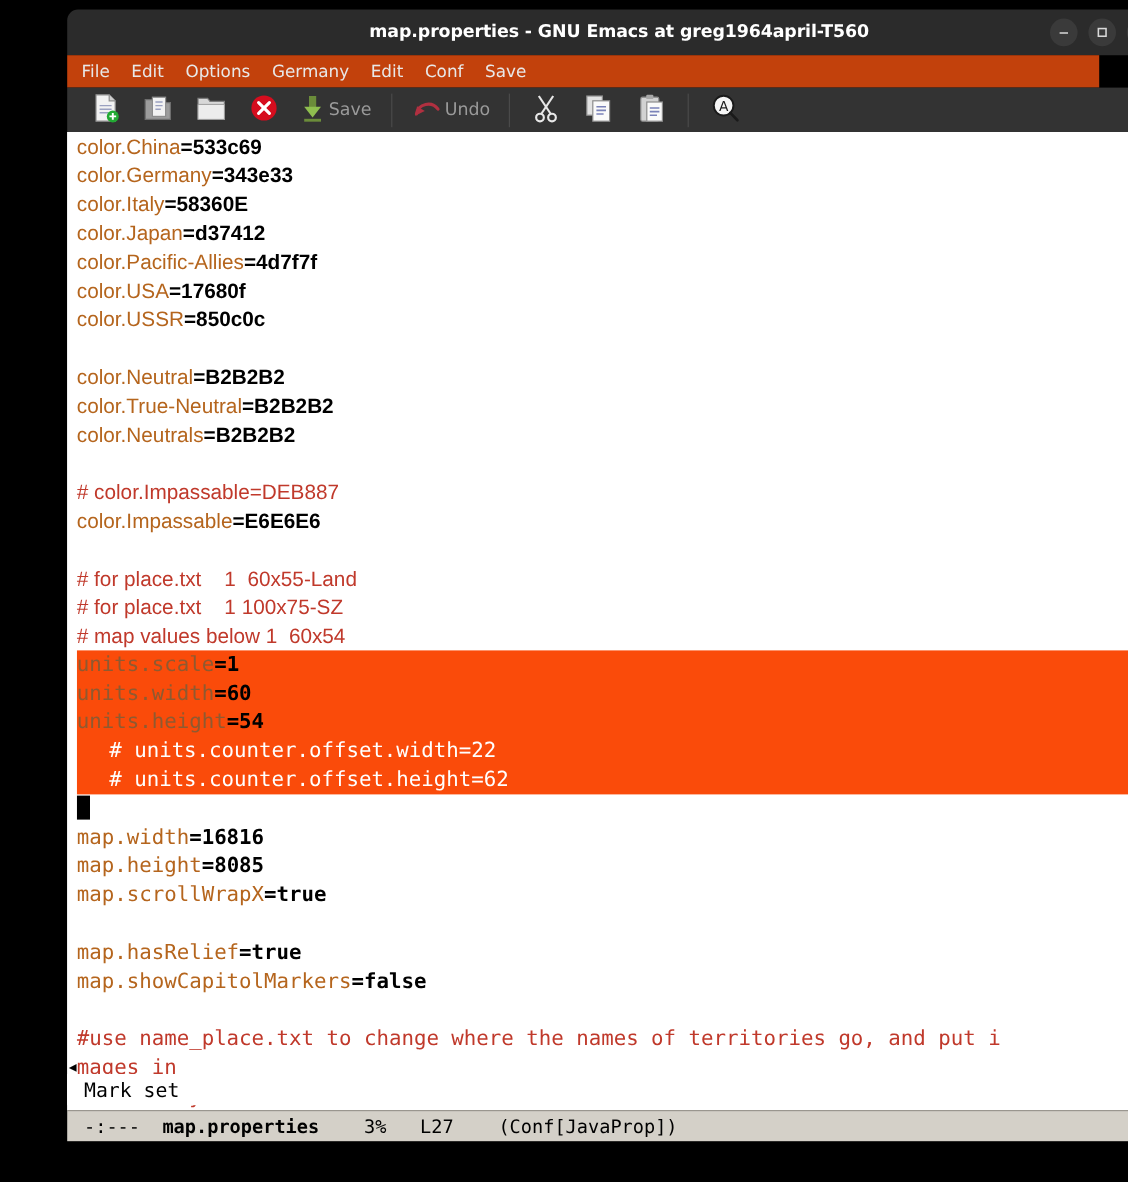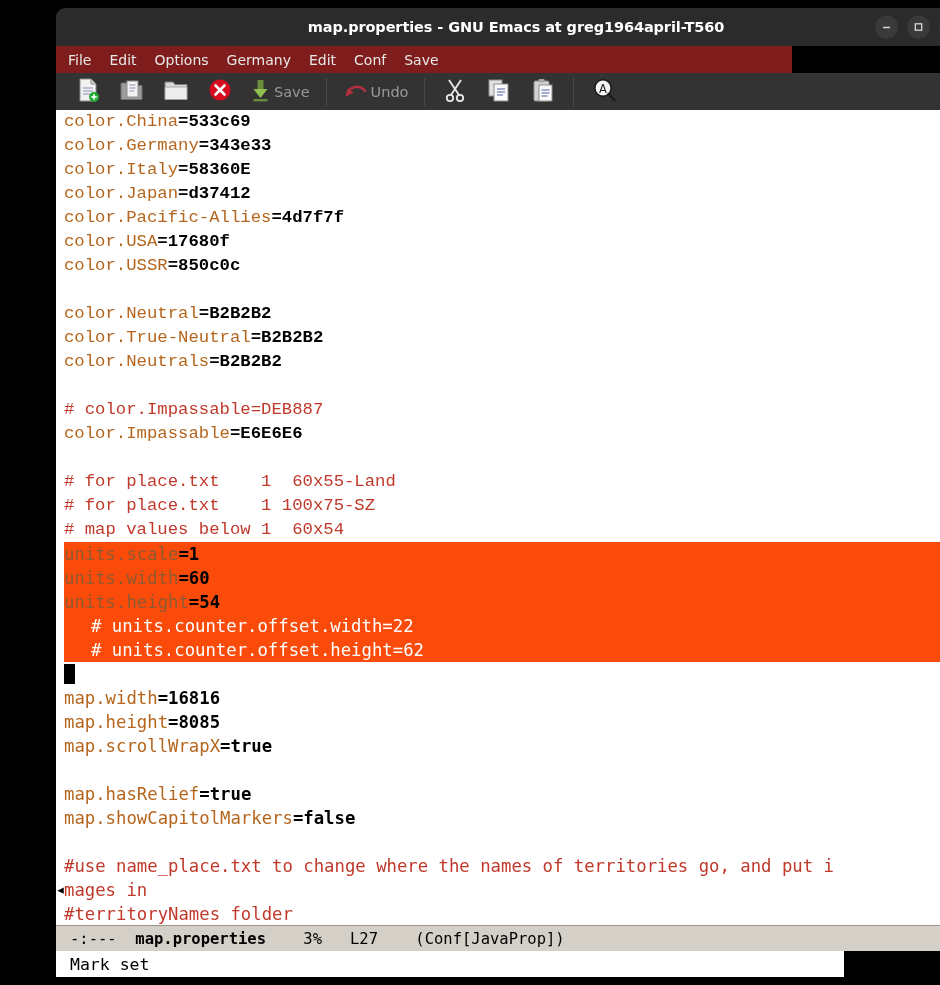--- a/index.html
+++ b/index.html
@@ -67,23 +67,23 @@
     line-height: 1;
     cursor: pointer;
     font-family: "DejaVu Sans", sans-serif;
   }
   .win-btn svg { display:block; }
 
   
   #menu-bar {
     position: absolute;
     left: 10px; top: 46px;
-    width: 736px;
+    width: 860px;
     height: 27px;
-    background: #7f1d1d;
+    background: #c2410c;
     display: flex;
     align-items: center;
     padding-left: 12px;
     box-sizing: border-box;
   }
   .menu-item {
     color: #e8e8e8;
     font-size: 14px;
     font-family: "DejaVu Sans", sans-serif;
     margin-right: 18px;
@@ -147,21 +147,21 @@
     left: 8px; top: 0;
     right: 27px;
     height: 100%;
     overflow: hidden;
   }
   #code {
     position: absolute;
     left: 0; top: 0;
     margin: 0;
     padding: 0;
-    font-family: Liberation Mono, monospace;
+    font-family: Liberation Sans, sans-serif;
     font-size: 17.3px;
     line-height: 24px;
     white-space: pre;
     color: #000000;
   }
   .ln {
     height: 24px;
     white-space: pre;
     display: block;
   }
@@ -234,22 +234,22 @@
     font-size: 15.5px;
     color: #000000;
     white-space: pre;
     padding-left: 14px;
   }
   #mode-line .ml-file { font-weight: bold; }
 
   
   #echo-area {
     position: absolute;
-    left: 10px; top: 951px;
-    width: 788px;
+    left: 10px; top: 895px;
+    width: 848px;
     height: 26px;
     background: #ffffff;
     display: flex;
     align-items: center;
     padding-left: 14px;
     box-sizing: border-box;
     font-family: "DejaVu Sans Mono", monospace;
     font-size: 16.5px;
     color: #000000;
     white-space: pre;

